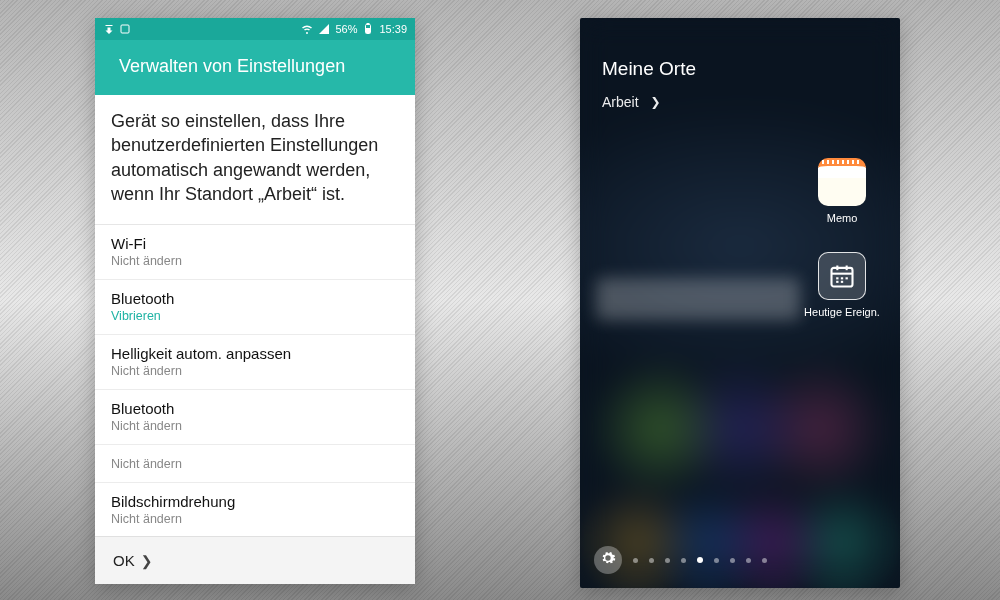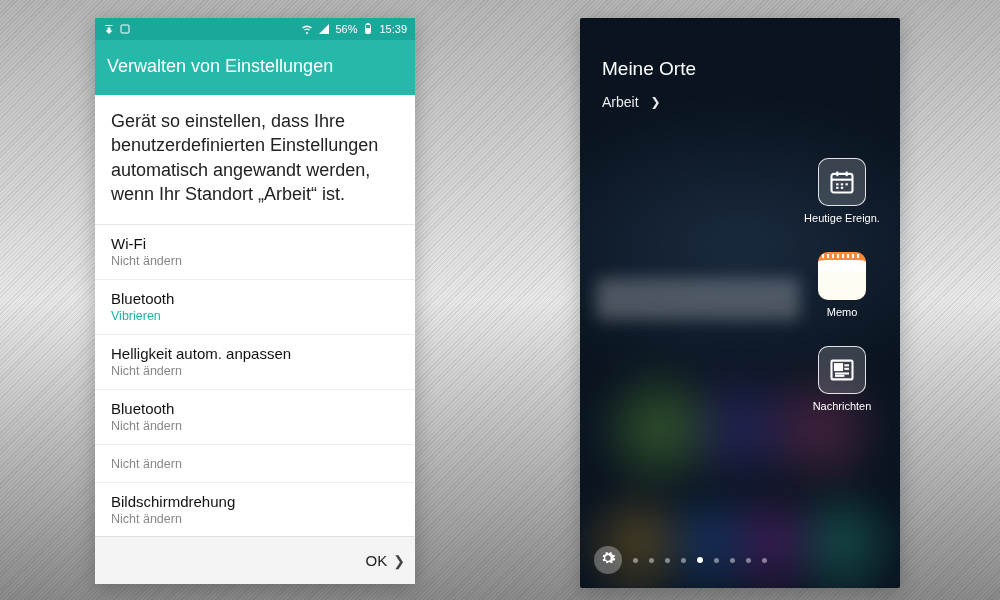--- a/index.html
+++ b/index.html
@@ -36,43 +36,43 @@
     padding: 0 8px;
   }
   .statusbar .left-icons { display:flex; gap:4px; }
   .statusbar .right-icons { margin-left:auto; display:flex; gap:5px; }
   .sb-ico { width:12px; height:12px; display:inline-block; }
   .titlebar {
     background: #26b8a9;
     color: #fff;
     font-size: 18px;
     font-weight: 400;
-    padding: 16px 12px 18px;
+    padding: 16px 24px 18px;
   }
   .desc {
     font-size: 18px;
     color: #222;
     line-height: 1.35;
     padding: 14px 16px 18px;
     border-bottom: 1px solid #e6e6e6;
   }
   .settings-list { flex:1; overflow:hidden; }
   .setting {
     border-bottom: 1px solid #ececec;
     padding: 10px 16px 11px;
   }
   .setting .label { font-size: 15px; color: #111; }
   .setting .value { font-size: 12.5px; color: #888; margin-top:2px; }
   .setting .value.accent { color: #1fb3a4; }
   .footer {
     height: 48px;
     background: #f4f4f4;
     border-top: 1px solid #e0e0e0;
-    display:flex; align-items:center; justify-content:flex-end;
-    padding: 0 10px;
+    display:flex; align-items:center; 
+    padding: 0 18px;
     font-size: 15px;
     color: #222;
   }
   .footer .chev { margin-left:6px; font-size:14px; color:#444; }
 
   
   .phone-right {
     position: absolute;
     left: 580px; top: 18px;
     width: 320px; height: 570px;
@@ -240,52 +240,39 @@
       <div class="pr-sub">
         <span>Arbeit</span>
         <span class="chev">❯</span>
       </div>
     </div>
 
     <div class="search-blur"></div>
 
     <div class="icon-column" id="icon-column">
         <div class="launcher-item">
+          <div class="launcher-icon memo-icon"></div>
+          <div class="launcher-label">Memo</div>
+        </div>
+        <div class="launcher-item">
           <div class="launcher-icon cal-icon">
             <svg width="28" height="28" viewBox="0 0 24 24" fill="none" stroke="#fff" stroke-width="1.8">
               <rect x="3" y="5" width="18" height="16" rx="2"></rect>
               <line x1="3" y1="10" x2="21" y2="10"></line>
               <line x1="8" y1="3" x2="8" y2="7"></line>
               <line x1="16" y1="3" x2="16" y2="7"></line>
               <line x1="7" y1="14" x2="9" y2="14"></line>
               <line x1="11" y1="14" x2="13" y2="14"></line>
               <line x1="15" y1="14" x2="17" y2="14"></line>
               <line x1="7" y1="17" x2="9" y2="17"></line>
               <line x1="11" y1="17" x2="13" y2="17"></line>
             </svg>
           </div>
           <div class="launcher-label">Heutige Ereign.</div>
         </div>
-        <div class="launcher-item">
-          <div class="launcher-icon memo-icon"></div>
-          <div class="launcher-label">Memo</div>
-        </div>
-        <div class="launcher-item">
-          <div class="launcher-icon news-icon">
-            <svg width="28" height="28" viewBox="0 0 24 24" fill="none" stroke="#fff" stroke-width="1.8">
-              <rect x="3" y="4" width="18" height="16" rx="1"></rect>
-              <rect x="6" y="7" width="6" height="5" fill="#fff"></rect>
-              <line x1="14" y1="8" x2="18" y2="8"></line>
-              <line x1="14" y1="11" x2="18" y2="11"></line>
-              <line x1="6" y1="15" x2="18" y2="15"></line>
-              <line x1="6" y1="17" x2="14" y2="17"></line>
-            </svg>
-          </div>
-          <div class="launcher-label">Nachrichten</div>
-        </div>
       </div>
 
     <div class="dots-row" id="dots-row">
       <div class="gear">
         <span>
           <svg width="16" height="16" viewBox="0 0 24 24" fill="#fff">
               <path d="M12 8a4 4 0 100 8 4 4 0 000-8zm9 4l2 1-1 3-2-.5a8 8 0 01-1.5 1.5l.5 2-3 1-1-2a8 8 0 01-2 0l-1 2-3-1 .5-2A8 8 0 017 16.5L5 17l-1-3 2-1a8 8 0 010-2l-2-1 1-3 2 .5A8 8 0 018.5 6L8 4l3-1 1 2a8 8 0 012 0l1-2 3 1-.5 2A8 8 0 0119.5 7.5L21.5 7l1 3-2 1a8 8 0 010 2z"></path>
             </svg>
         </span>
       </div>

